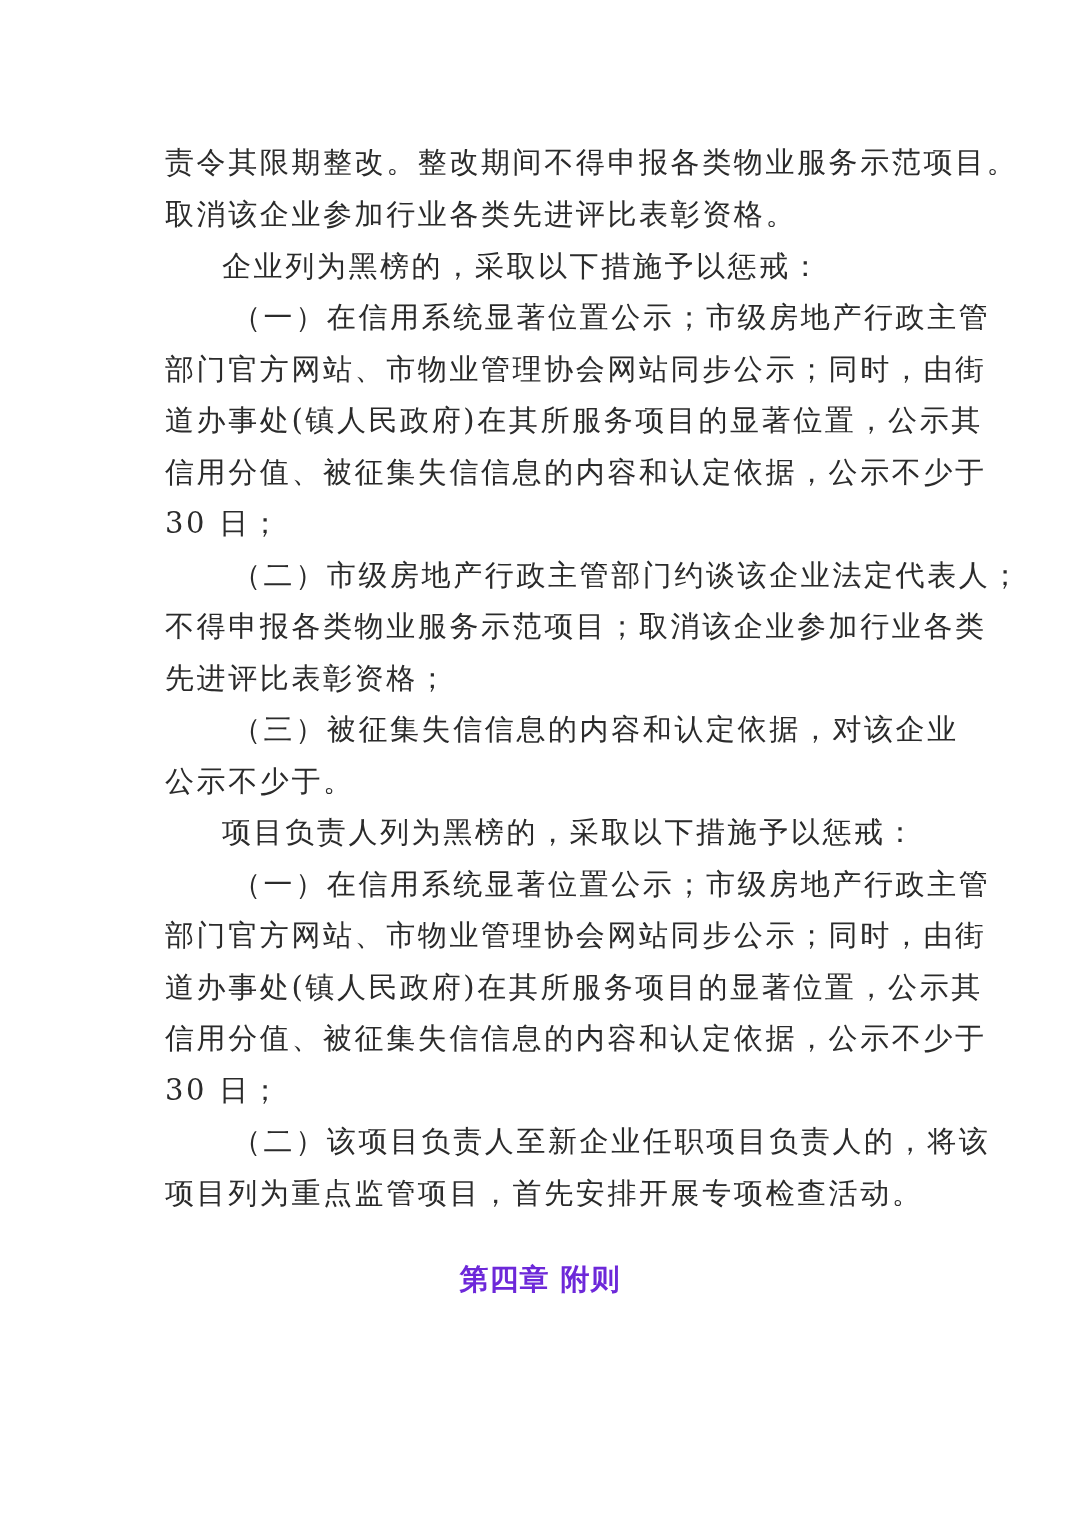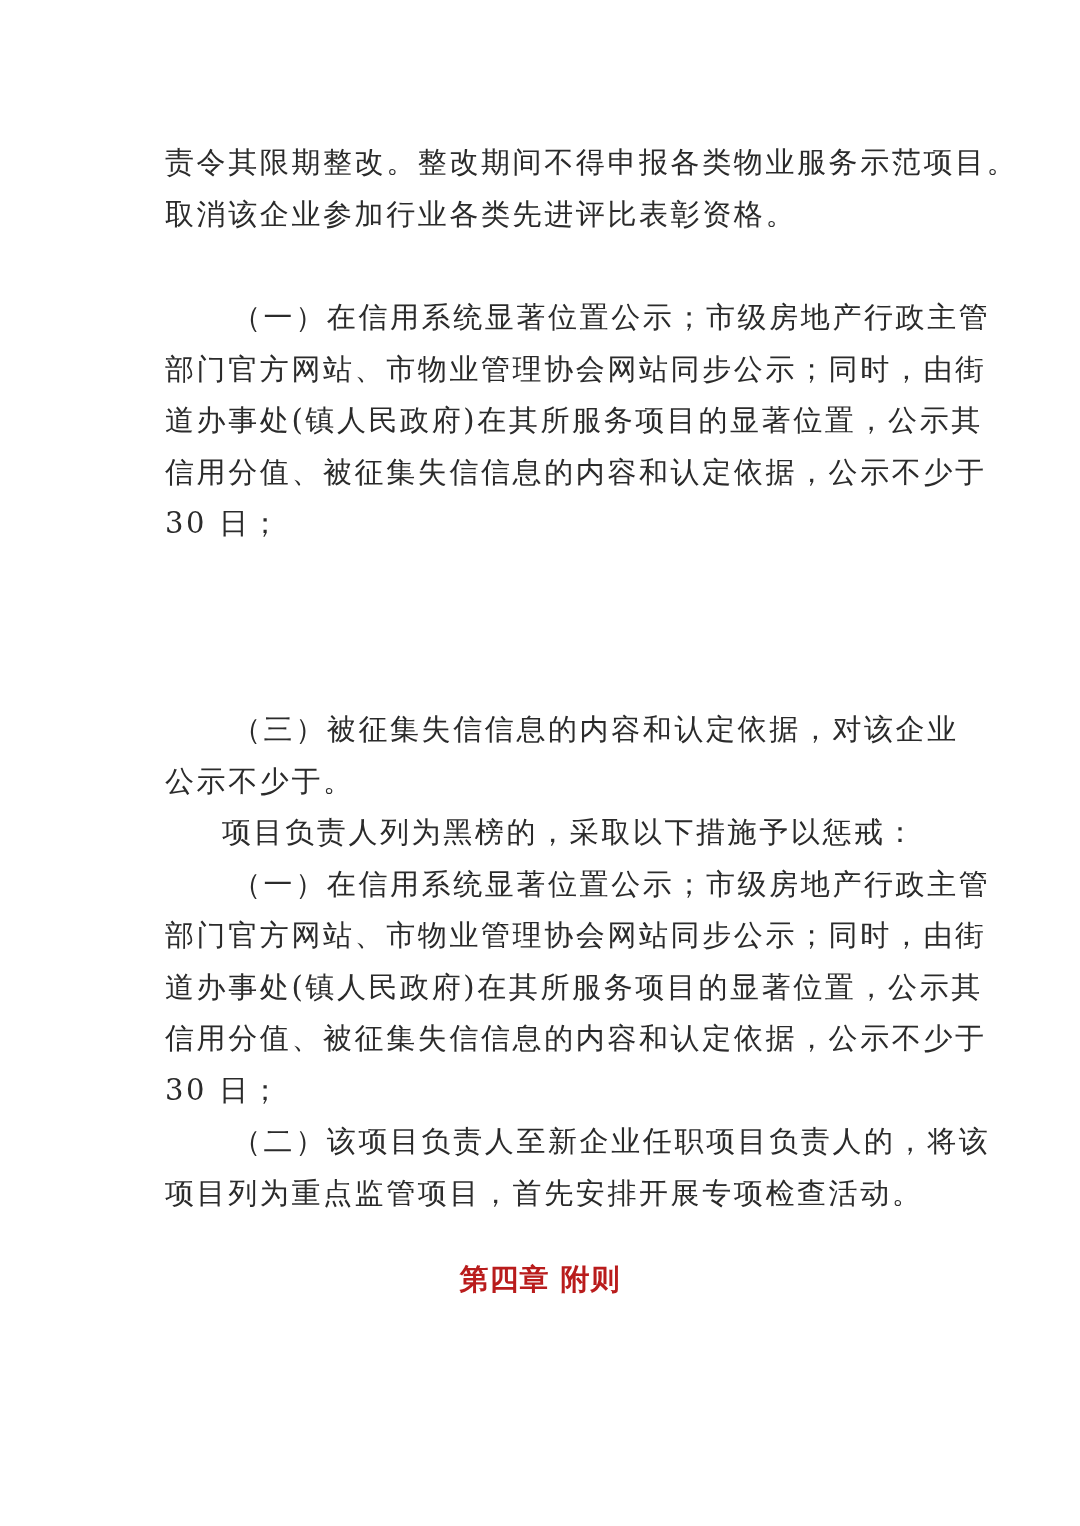--- a/index.html
+++ b/index.html
@@ -39,35 +39,39 @@
       position: absolute;
       left: 0;
       width: 1080px;
       top: 1254px;
       height: 50px;
       line-height: 50px;
       text-align: center;
       font-family: "DejaVu Sans", "Liberation Sans", sans-serif;
       font-weight: bold;
       font-size: 29px;
-      color: #b91c1c;
+      color: #6d28d9;
       letter-spacing: 1px;
     }
   </style>
 </head>
 <body>
 
 <div class="page">
   <div class="line" style="top:188px;">取消该企业参加行业各类先进评比表彰资格。</div>
   <div class="line" style="top:136px;">责令其限期整改。整改期间不得申报各类物业服务示范项目。</div>
+  <div class="line indent-para" style="top:240px;">企业列为黑榜的，采取以下措施予以惩戒：</div>
   <div class="line indent-item" style="top:291px;">（一）在信用系统显著位置公示；市级房地产行政主管</div>
   <div class="line" style="top:343px;">部门官方网站、市物业管理协会网站同步公示；同时，由街</div>
   <div class="line" style="top:394px;">道办事处(镇人民政府)在其所服务项目的显著位置，公示其</div>
   <div class="line" style="top:446px;">信用分值、被征集失信信息的内容和认定依据，公示不少于</div>
   <div class="line" style="top:497px;">30 日；</div>
+  <div class="line indent-item" style="top:549px;">（二）市级房地产行政主管部门约谈该企业法定代表人；</div>
+  <div class="line" style="top:600px;">不得申报各类物业服务示范项目；取消该企业参加行业各类</div>
+  <div class="line" style="top:652px;">先进评比表彰资格；</div>
   <div class="line indent-item" style="top:703px;">（三）被征集失信信息的内容和认定依据，对该企业</div>
   <div class="line" style="top:755px;">公示不少于。</div>
   <div class="line indent-para" style="top:806px;">项目负责人列为黑榜的，采取以下措施予以惩戒：</div>
   <div class="line indent-item" style="top:858px;">（一）在信用系统显著位置公示；市级房地产行政主管</div>
   <div class="line" style="top:909px;">部门官方网站、市物业管理协会网站同步公示；同时，由街</div>
   <div class="line" style="top:961px;">道办事处(镇人民政府)在其所服务项目的显著位置，公示其</div>
   <div class="line" style="top:1012px;">信用分值、被征集失信信息的内容和认定依据，公示不少于</div>
   <div class="line" style="top:1064px;">30 日；</div>
   <div class="line indent-item" style="top:1115px;">（二）该项目负责人至新企业任职项目负责人的，将该</div>
   <div class="line" style="top:1167px;">项目列为重点监管项目，首先安排开展专项检查活动。</div>

